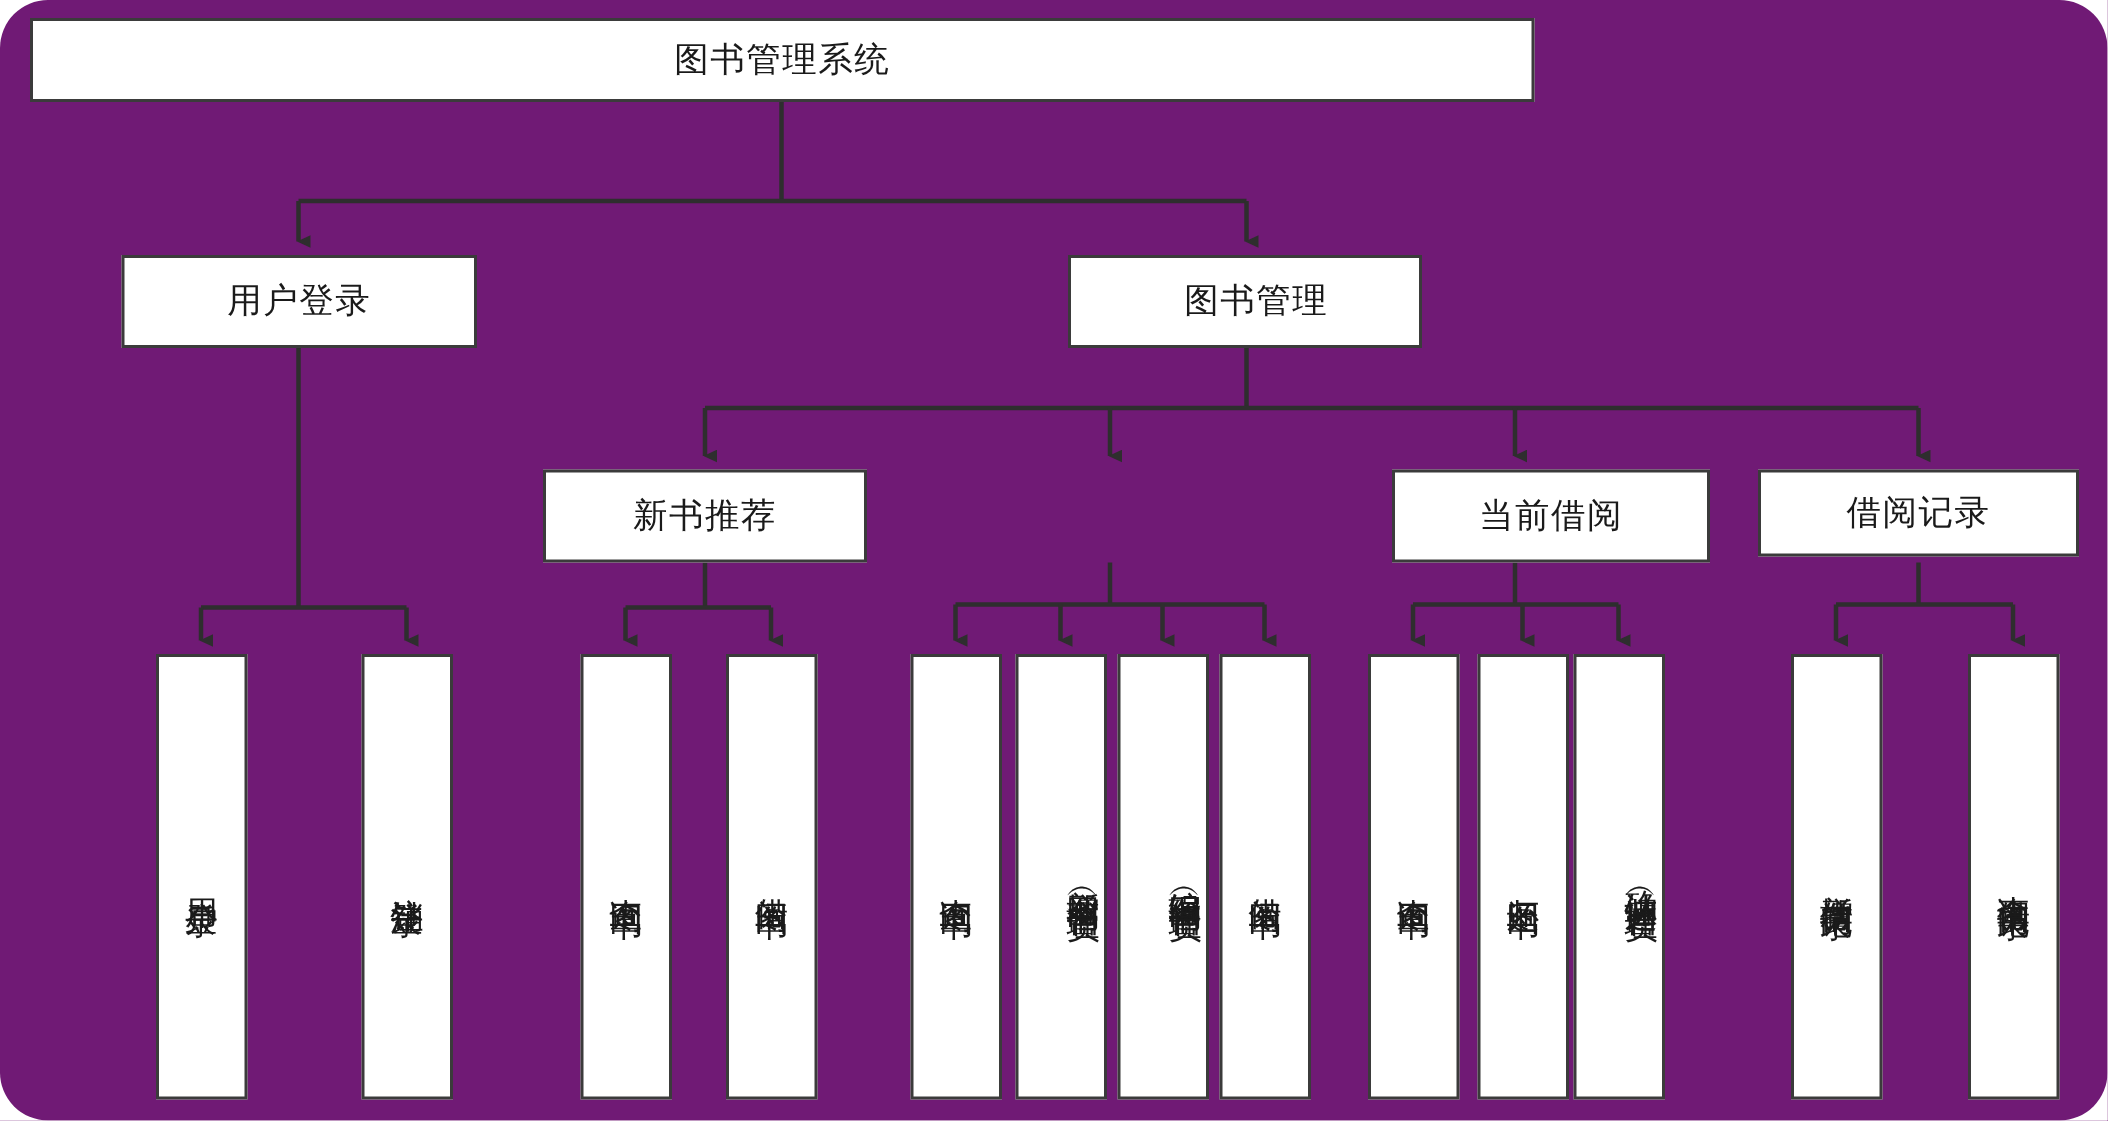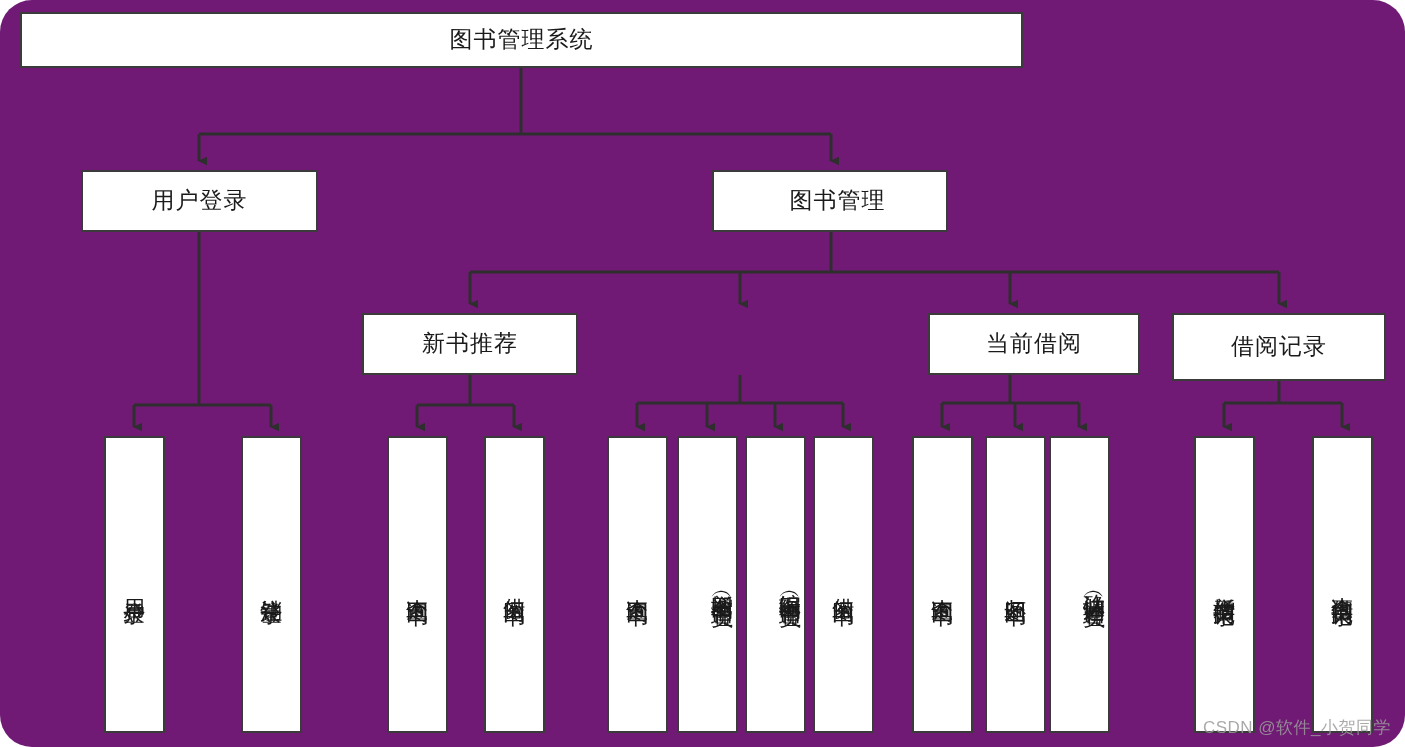--- a/index.html
+++ b/index.html
@@ -140,21 +140,21 @@
   <div class="node horiz" id="node-l2-1" style="left: 712px; top: 170px; width: 236px; height: 62px; border-color: rgb(59, 59, 59); color: rgb(26, 26, 26); background: rgb(255, 255, 255); padding-left: 15px;">
     <span class="lbl">图书管理</span>
   </div>
 
   <div class="node horiz" id="node-l3-0" style="left: 362px; top: 313px; width: 216px; height: 62px; border-color: rgb(59, 59, 59); color: rgb(26, 26, 26); background: rgb(255, 255, 255);">
     <span class="lbl">新书推荐</span>
   </div>
   <div class="node horiz" id="node-l3-2" style="left: 928px; top: 313px; width: 212px; height: 62px; border-color: rgb(59, 59, 59); color: rgb(26, 26, 26); background: rgb(255, 255, 255); text-align: right;">
     <span class="lbl">当前借阅</span>
   </div>
-  <div class="node horiz" id="node-l3-3" style="left: 1172px; top: 313px; width: 214px; height: 68px; border-color: rgb(59, 59, 59); color: rgb(26, 26, 26); background: rgb(255, 255, 255);">
+  <div class="node horiz" id="node-l3-3" style="left: 1172px; top: 313px; width: 214px; height: 58px; border-color: rgb(59, 59, 59); color: rgb(26, 26, 26); background: rgb(255, 255, 255);">
     <span class="lbl">借阅记录</span>
   </div>
 
   <div class="node vert midalign" id="node-leaf-0" style="left: 104px; top: 436px; width: 61px; height: 297px; border-color: rgb(59, 59, 59); color: rgb(26, 26, 26); background: rgb(255, 255, 255);">
     <span class="lbl">用户登录</span>
   </div>
   <div class="node vert midalign" id="node-leaf-1" style="left: 241px; top: 436px; width: 61px; height: 297px; border-color: rgb(59, 59, 59); color: rgb(26, 26, 26); background: rgb(255, 255, 255);">
     <span class="lbl">注销登录</span>
   </div>
   <div class="node vert midalign" id="node-leaf-2" style="left: 387px; top: 436px; width: 61px; height: 297px; border-color: rgb(59, 59, 59); color: rgb(26, 26, 26); background: rgb(255, 255, 255);">
@@ -184,15 +184,14 @@
   <div class="node vert topalign" id="node-leaf-10" style="left: 1049px; top: 436px; width: 61px; height: 297px; border-color: rgb(59, 59, 59); color: rgb(26, 26, 26); background: rgb(255, 255, 255);">
     <span class="lbl">确认归还（管理员）</span>
   </div>
   <div class="node vert midalign" id="node-leaf-11" style="left: 1194px; top: 436px; width: 61px; height: 297px; border-color: rgb(59, 59, 59); color: rgb(26, 26, 26); background: rgb(255, 255, 255);">
     <span class="lbl">新增借阅记录</span>
   </div>
   <div class="node vert midalign" id="node-leaf-12" style="left: 1312px; top: 436px; width: 61px; height: 297px; border-color: rgb(59, 59, 59); color: rgb(26, 26, 26); background: rgb(255, 255, 255);">
     <span class="lbl">查询借阅记录</span>
   </div>
 
-  <div id="watermark" style="color: rgb(155, 155, 155);">CSDN @软件_小贺同学</div>
 
 </div>
 
 </body></html>

